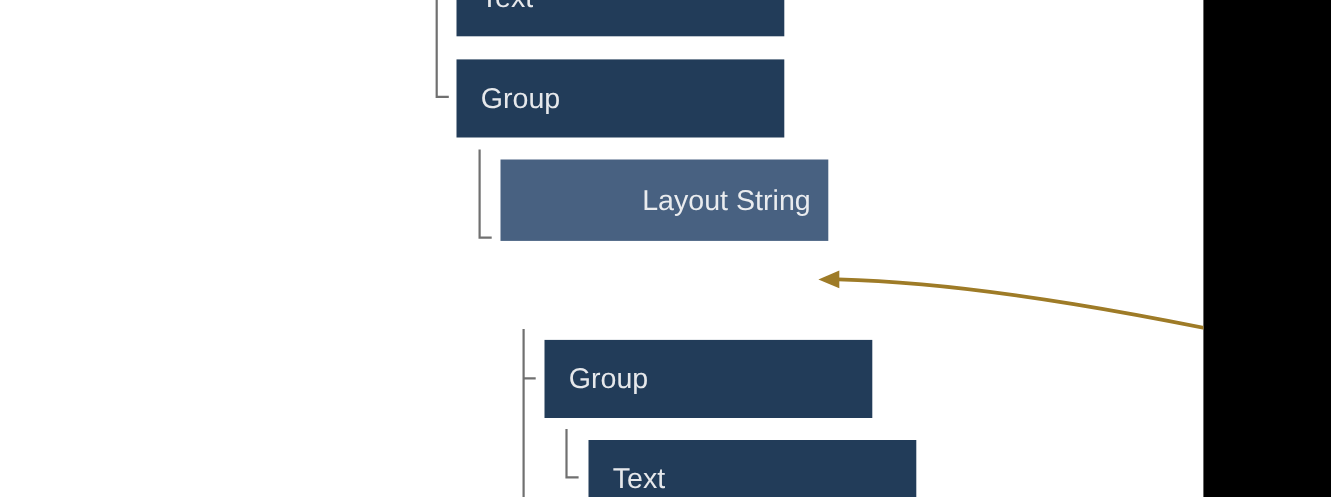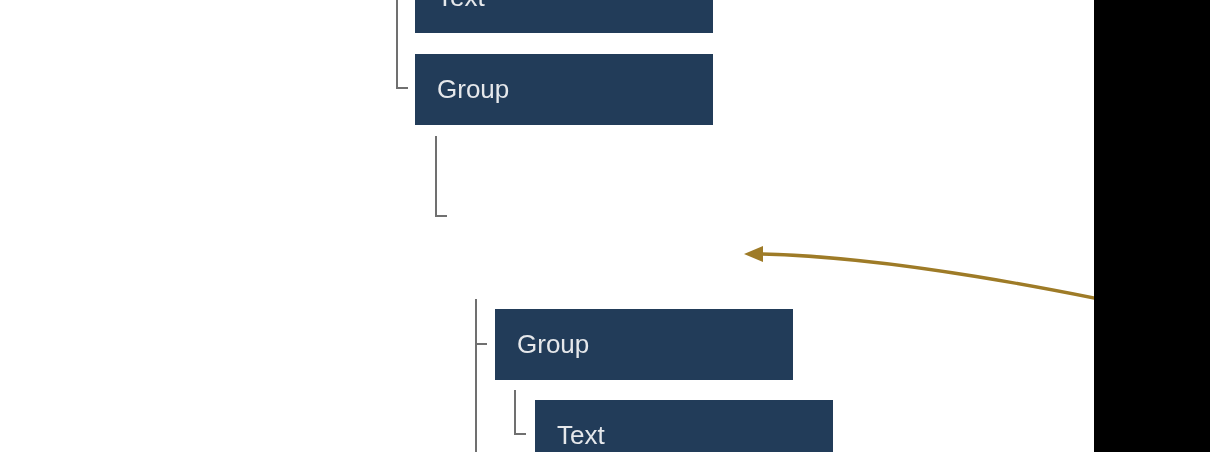--- a/index.html
+++ b/index.html
@@ -80,20 +80,23 @@
 
   <div class="node node-text-top">
     <span class="label">Text</span>
   </div>
 
   <div class="node node-group-top">
     <span class="label">Group</span>
   </div>
 
   <div class="node-columns">
+    <div class="node-port">
+      <span class="label">Layout String</span>
+    </div>
   </div>
 
   <div class="node node-group-inner">
     <span class="label">Group</span>
   </div>
 
   <div class="node node-text-bottom">
     <span class="label">Text</span>
   </div>
 

